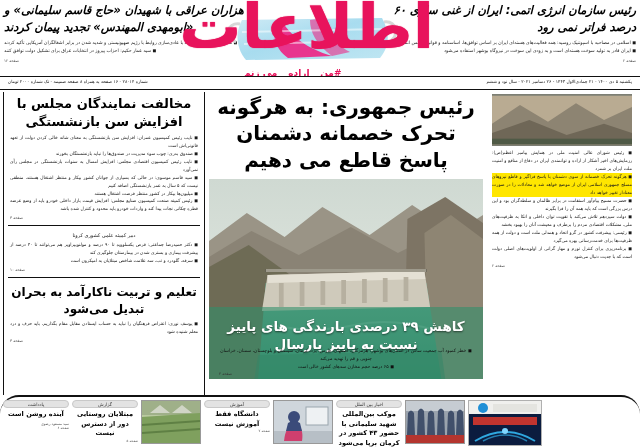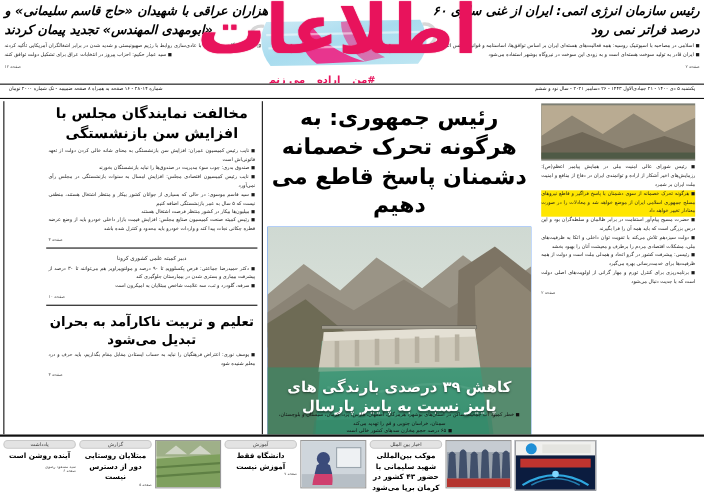--- a/index.html
+++ b/index.html
@@ -64,21 +64,21 @@
 
   
   .body{
     position:relative;width:640px;height:305px;
     display:flex;flex-direction:row;
     box-sizing:border-box;
     padding:2px 3px 0 3px;
   }
   .col-right{width:150px;order:1;}
   .col-mid{flex:1;order:2;position:relative;}
-  .col-left{width:200px;order:3;padding-left:34px;}
+  .col-left{width:200px;order:3;}
 
   .vrule{border-left:1px solid #111;}
 
   
   .main-head{
     text-align:center;direction:rtl;
     font-size:20px;font-weight:bold;line-height:1.32;
     color:#000;padding:2px 4px 0 4px;letter-spacing:-0.5px;
   }
   .photo-wrap{
@@ -114,21 +114,21 @@
   .rblk .bul{font-size:4.5px;line-height:1.78;text-align:justify;color:#1a1a1a;}
   .rblk .pg{font-size:3.8px;color:#444;text-align:left;margin-top:2px;}
   .rphoto{width:100%;height:52px;background:#7d7f74;margin:0 0 3px 0;overflow:hidden;}
   .rphoto svg{display:block;width:100%;height:100%;}
 
   
   .bottom{
     position:absolute;left:0;bottom:0;width:640px;height:52px;
     border-top:2px solid #111;background:#fff;
     display:flex;flex-direction:row-reverse;align-items:stretch;
-    padding:3px 3px 2px 3px;box-sizing:border-box;gap:3px;
+    padding:3px 3px 2px 3px;box-sizing:border-box;gap:3px;border-radius:19px;
   }
   .bitem{display:flex;flex-direction:row-reverse;align-items:flex-start;gap:3px;}
   .btext{direction:rtl;text-align:center;width:66px;}
   .btag{
     display:block;margin:0 auto 2px auto;font-size:4.6px;color:#333;
     background:#e3e3e3;border-radius:6px;padding:0.5px 6px;white-space:nowrap;
     border:1px solid #c9c9c9;
   }
   .btitle{font-size:6.6px;font-weight:bold;line-height:1.45;color:#000;}
   .bauth{font-size:3.6px;color:#555;margin-top:2px;text-align:right;}

